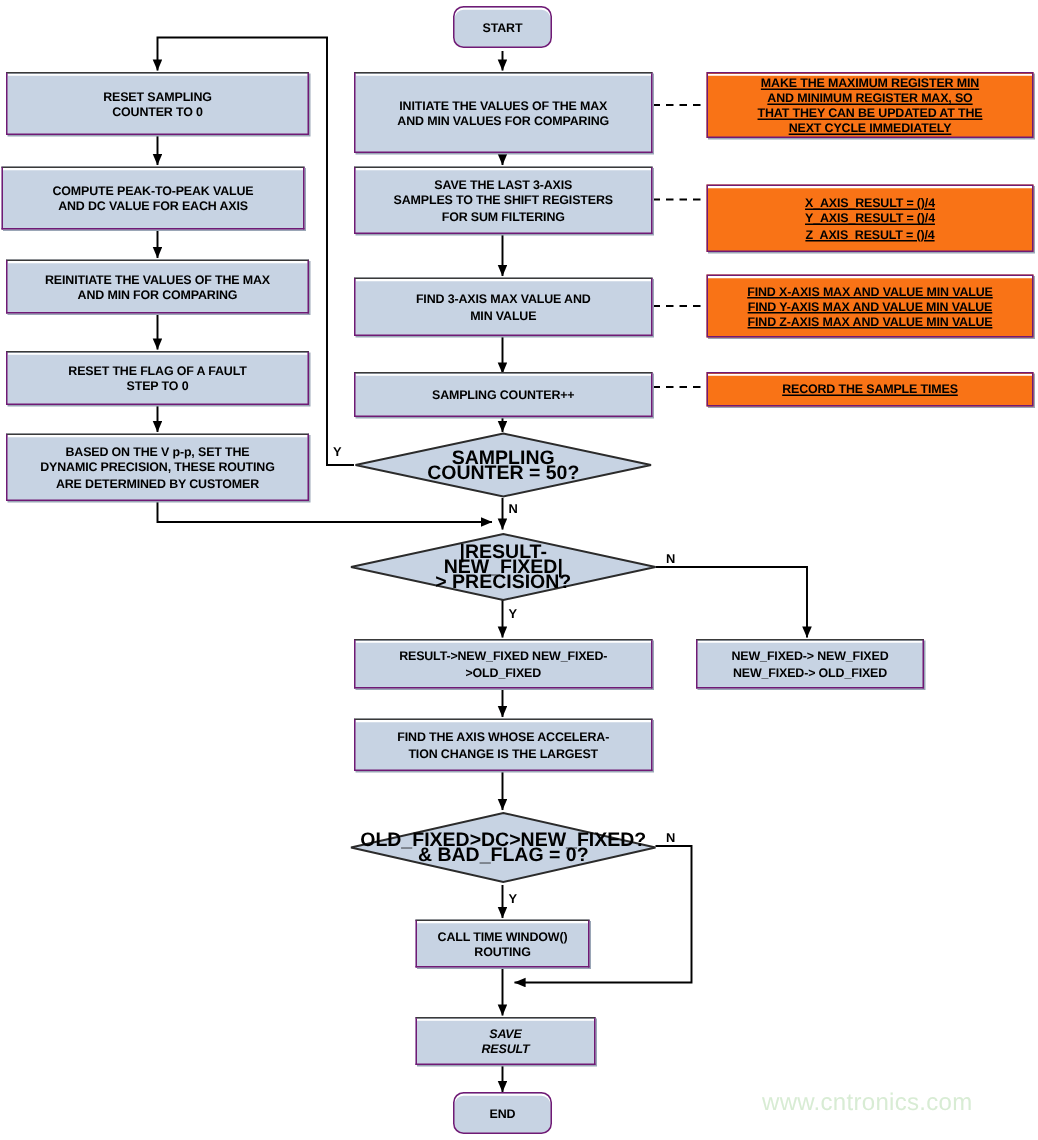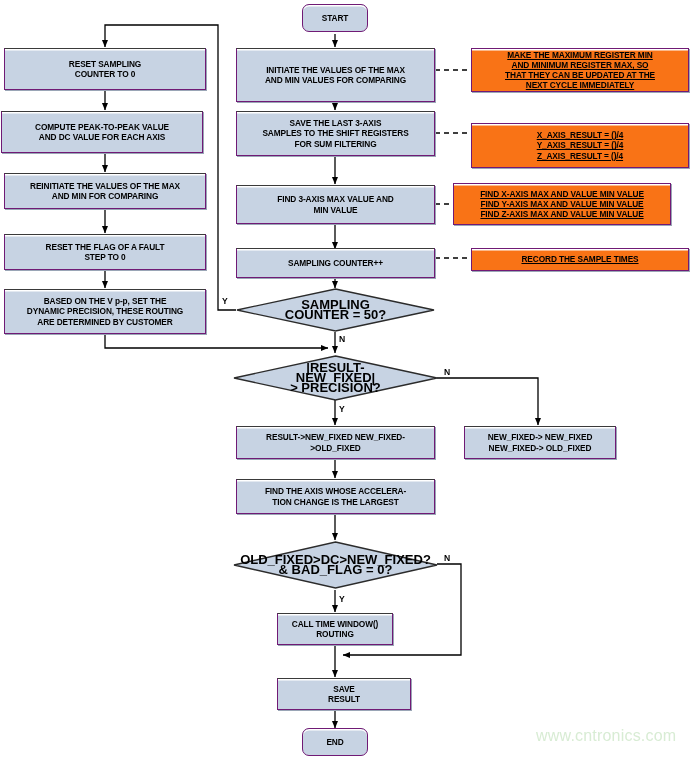--- a/index.html
+++ b/index.html
@@ -187,21 +187,21 @@
 
   <div class="node note" style="left:471px; top:48px; width:218px; height:44px;">MAKE THE MAXIMUM REGISTER MIN
 AND MINIMUM REGISTER MAX, SO
 THAT THEY CAN BE UPDATED AT THE
 NEXT CYCLE IMMEDIATELY</div>
 
   <div class="node note" style="left:471px; top:111px; width:218px; height:45px;margin-top:12px;">X_AXIS_RESULT = ()/4
 Y_AXIS_RESULT = ()/4
 Z_AXIS_RESULT = ()/4</div>
 
-  <div class="node note" style="left:453px; top:183px; width:218px; height:42px;">FIND X-AXIS MAX AND VALUE MIN VALUE
+  <div class="node note" style="left:471px; top:183px; width:218px; height:42px;">FIND X-AXIS MAX AND VALUE MIN VALUE
 FIND Y-AXIS MAX AND VALUE MIN VALUE
 FIND Z-AXIS MAX AND VALUE MIN VALUE</div>
 
   <div class="node note" style="left:471px; top:248px; width:218px; height:23px;">RECORD THE SAMPLE TIMES</div>
 
   <div class="diamond-wrap" style="left:236px; top:288px; width:199px; height:44px;">
     <svg width="199" height="44" viewBox="0 0 199 44">
       <polygon points="99.5,1 198,22 99.5,43 1,22" fill="#c7d3e3" stroke="#2b2b2b" stroke-width="1.3"></polygon>
     </svg>
     <div class="diamond-label">SAMPLING
@@ -236,18 +236,18 @@
     </svg>
     <div class="diamond-label">OLD_FIXED&gt;DC&gt;NEW_FIXED?
 &amp; BAD_FLAG = 0?</div>
   </div>
   <div class="branch" style="left:444px; top:553px;">N</div>
   <div class="branch" style="left:339px; top:594px;">Y</div>
 
   <div class="node proc" style="left:277px; top:613px; width:116px; height:32px;">CALL TIME WINDOW()
 ROUTING</div>
 
-  <div class="node proc" style="left:277px; top:678px; width:134px; height:32px;">SAVE
+  <div class="node proc" style="left:277px; top:678px; width:120px; height:32px;font-style:italic;">SAVE
 RESULT</div>
 
-  <div class="watermark" style="left:536px; top:727px;">www.cntronics.com</div>
+  <div class="watermark" style="left:508px; top:727px;">www.cntronics.com</div>
 
 </div>
 
 </body></html>

